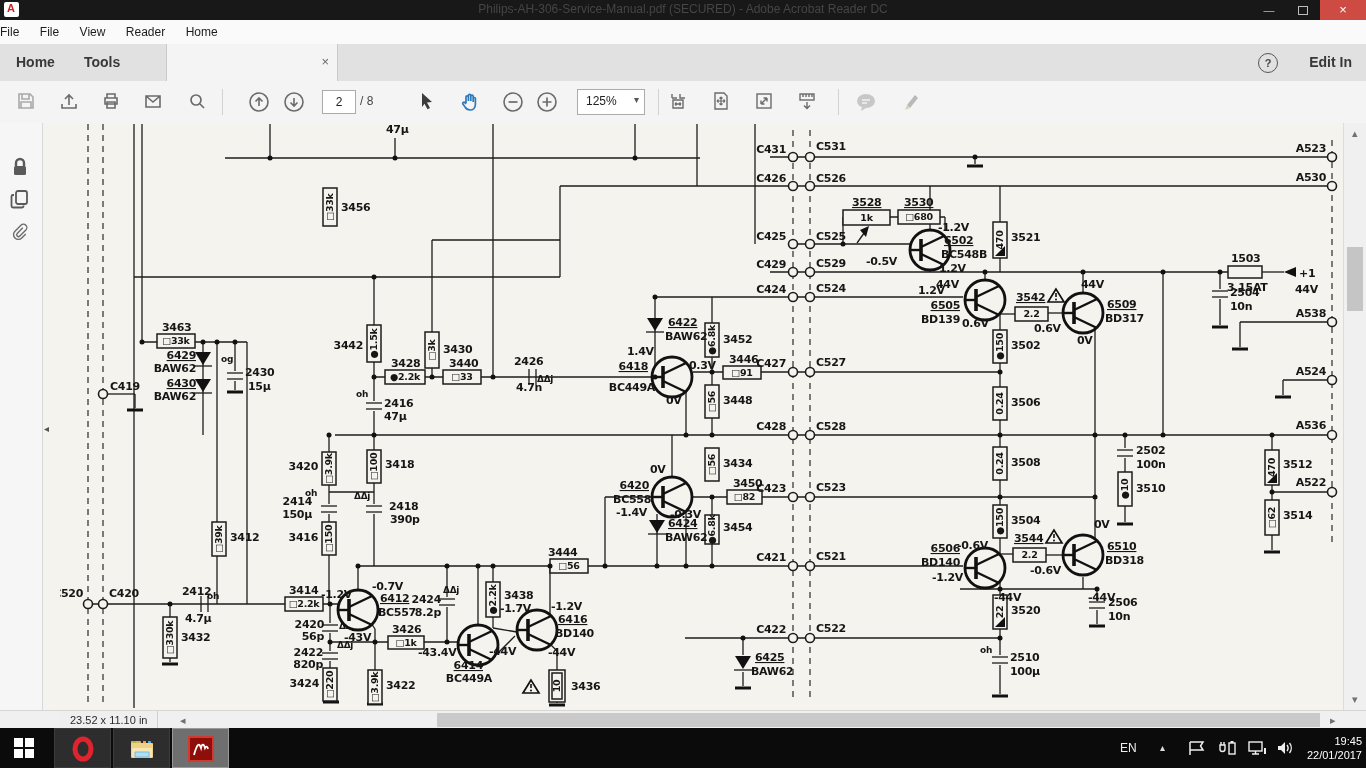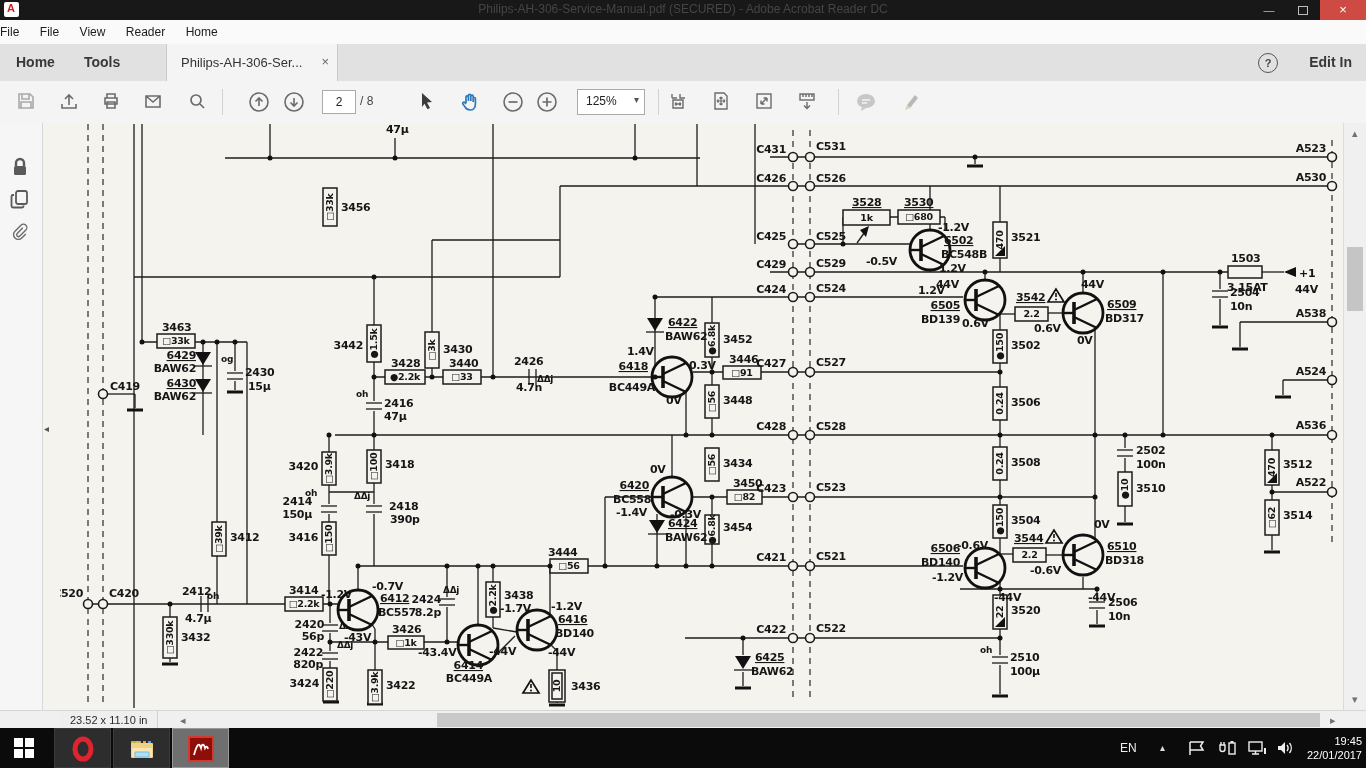--- a/index.html
+++ b/index.html
@@ -101,21 +101,20 @@
   <span>File</span>
   <span>View</span>
   <span>Reader</span>
   <span>Home</span>
 </div>
 
 <div class="abs" id="tabbar">
   <div class="tab-static" id="tab-home">Home</div>
   <div class="tab-static" id="tab-tools">Tools</div>
   <div id="tab-doc">
-    <span class="lbl">Philips-AH-306-Ser...</span>
     <span class="x">×</span>
   </div>
   <div id="helpq">?</div>
   <div id="signin">Edit In</div>
 </div>
 
 <div class="abs" id="toolbar">
   <div class="tbtn" style="left:12px">
     <svg width="20" height="20">
         <path d="M3 3h11l3 3v11H3z M6 3v5h7V3 M5 11h10v6H5z" fill="none" stroke="#a9a9a9" stroke-width="1.6"></path>

